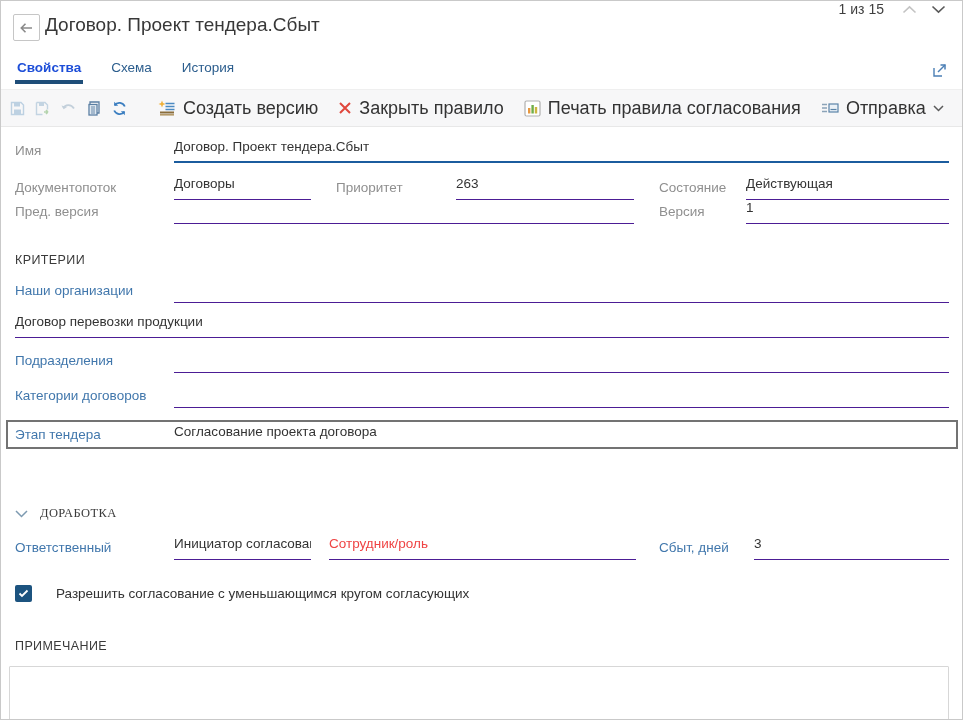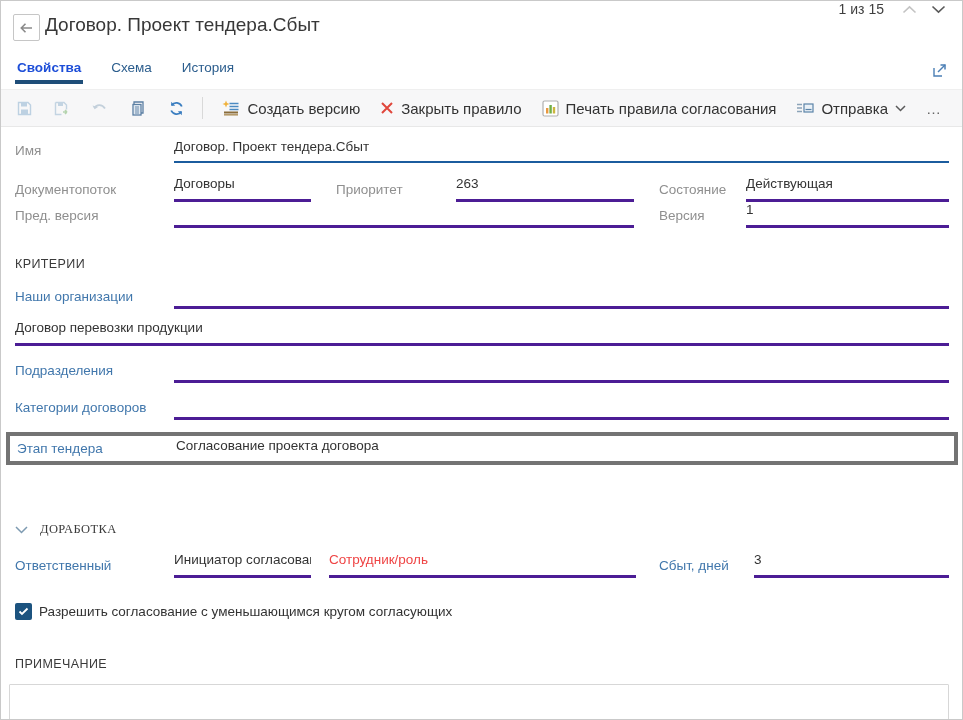--- a/index.html
+++ b/index.html
@@ -36,52 +36,52 @@
     display:flex;align-items:center;padding:0 10px 0 8px;
   }
   .tb-icon-btn{
     width:40px;height:30px;background:none;border:none;display:flex;align-items:center;
     justify-content:center;padding:0;margin-right:8px;cursor:pointer;border-radius:2px;
   }
   .tb-icon-btn.disabled{cursor:default;}
   .tb-sep{width:1px;height:22px;background:#d9d9d9;margin:0 10px 0 2px;}
   .tb-btn{
     background:none;border:none;display:flex;align-items:center;gap:7px;cursor:pointer;
-    font-family:inherit;font-size:15px;color:#333;padding:5px 10px;border-radius:2px;white-space:nowrap;
+    font-family:inherit;font-size:18px;color:#333;padding:5px 10px;border-radius:2px;white-space:nowrap;
   }
   .tb-btn svg{flex:0 0 auto;}
   .tb-more{font-size:15px;color:#666;letter-spacing:1px;background:none;border:none;cursor:pointer;padding:4px 10px;}
   
   .form{padding:0 13px 0 14px;}
   .row{display:flex;align-items:flex-end;}
   .lbl{font-size:13.5px;padding-bottom:5px;white-space:nowrap;overflow:hidden;}
   .lbl.gray{color:#8f8f8f;}
   .lbl.blue{color:#4177ac;}
   .w-lbl1{width:159px;flex:0 0 159px;}
   .w-lbl2{width:120px;flex:0 0 120px;}
   .w-lblR{width:87px;flex:0 0 87px;}
   .field{
-    font-size:13.5px;color:#333;padding-bottom:5px;border-bottom:3px solid #4c1d95;
+    font-size:13.5px;color:#333;padding-bottom:5px;border-bottom:1px solid #4c1d95;
     white-space:nowrap;overflow:hidden;min-height:18px;cursor:text;
   }
   .field.focused{border-bottom:2px solid #1b5c9e;padding-bottom:4px;}
   .field.grow{flex:1 1 auto;}
   .placeholder{color:#ef4444;margin-left:8px;}
   .sp{flex:0 0 auto;}
   .section-title{font-size:12.5px;color:#3a3a3a;letter-spacing:.4px;font-weight:400;}
   .section-hdr{display:flex;align-items:center;gap:12px;}
   .collapse-btn{background:none;border:none;padding:0;cursor:pointer;display:flex;align-items:center;}
   
   .hl-box{
-    margin-left:-9px;margin-right:-9px;border:4px solid #737373;
+    margin-left:-9px;margin-right:-9px;border:2px solid #737373;
     padding:2px 7px 2px 7px;display:flex;align-items:flex-end;
   }
   .hl-box .field{border-bottom:none;}
   
-  .check-row{display:flex;align-items:center;gap:7px;cursor:pointer;}
+  .check-row{display:flex;align-items:center;gap:24px;cursor:pointer;}
   .checkbox{
     width:17px;height:17px;background:#1c537f;border-radius:2px;display:flex;
     align-items:center;justify-content:center;flex:0 0 17px;
   }
   .check-label{font-size:13.5px;color:#333;}
   
   .note-area{
     display:block;box-sizing:border-box;margin-left:-6px;width:calc(100% + 6px);
     height:56px;border:1px solid #d7d7d7;border-radius:1px;resize:none;
     font-family:inherit;font-size:13.5px;padding:6px 8px;outline:none;background:#fff;

